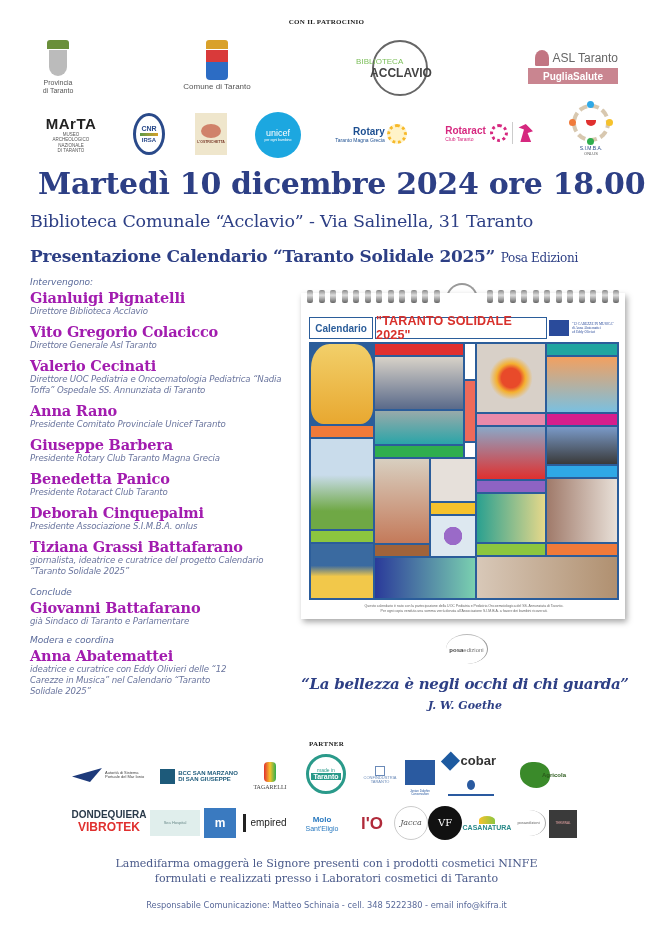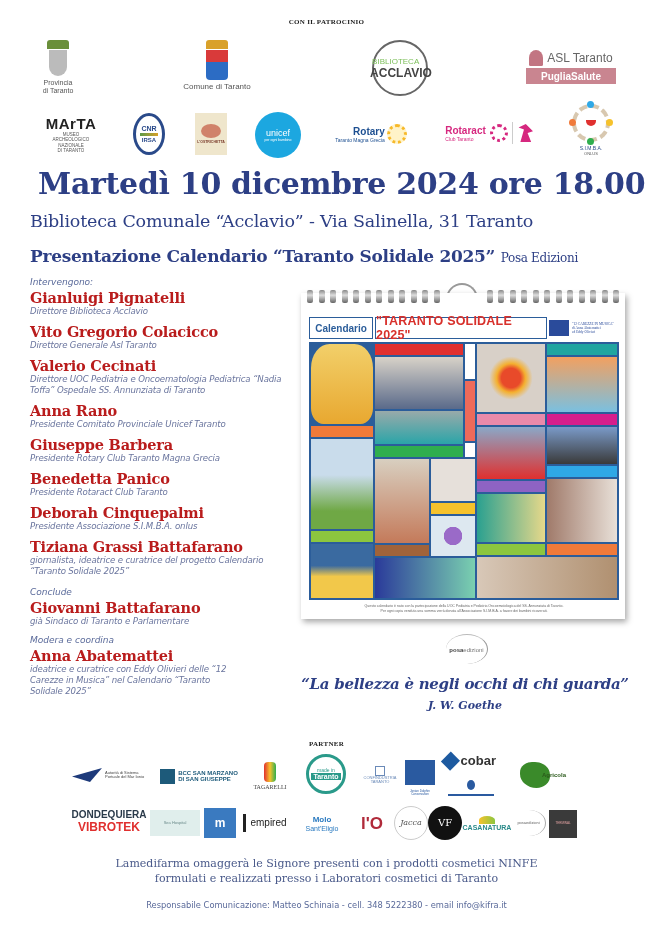--- a/index.html
+++ b/index.html
@@ -24,21 +24,21 @@
   
   .h-date { left: 30px; top: 166px; font-family: "DejaVu Serif", serif; font-weight: bold; font-size: 30px; color: #2d3f85; letter-spacing: -0.3px; white-space: nowrap; margin-left: 8px; }
   .h-venue { left: 30px; top: 211px; font-family: "DejaVu Serif", serif; font-weight: normal; font-size: 17.5px; color: #2d3f85; white-space: nowrap; letter-spacing: -0.2px; }
   .h-pres { left: 30px; top: 246px; font-family: "DejaVu Serif", serif; font-weight: bold; font-size: 17px; color: #2d3f85; white-space: nowrap; letter-spacing: -0.3px; }
   .h-pres .pub { font-weight: normal; font-size: 12px; }
 
   
   .speakers { left: 30px; top: 277px; width: 265px; }
   .section-label { font-family: "DejaVu Sans", sans-serif; font-style: italic; font-size: 9px; color: #5a6a9a; margin-bottom: 2px; }
   .sp { margin-bottom: 6px; }
-  .sp-name { font-family: "DejaVu Serif", serif; font-weight: bold; font-size: 14.5px; color: #b91c1c; line-height: 17px; white-space: nowrap; letter-spacing: -0.2px; }
+  .sp-name { font-family: "DejaVu Serif", serif; font-weight: bold; font-size: 14.5px; color: #a21caf; line-height: 17px; white-space: nowrap; letter-spacing: -0.2px; }
   .sp-role { font-family: "DejaVu Sans", sans-serif; font-style: italic; font-size: 8.6px; color: #6a759e; line-height: 11px; letter-spacing: -0.15px; }
 
   
   .calendar { left: 301px; top: 293px; width: 324px; height: 326px; background: #fff; box-shadow: 2px 3px 6px rgba(0,0,0,0.35); }
   .rings { left: 301px; top: 290px; width: 324px; height: 14px; display: flex; justify-content: space-between; padding: 0 6px; }
   .ring { width: 6px; height: 13px; border-radius: 2px; background: linear-gradient(#888, #ddd 40%, #666); }
   .ring-gap { width: 36px; }
   .hanger { left: 446px; top: 283px; width: 32px; height: 18px; border: 2px solid #999; border-bottom: none; border-radius: 16px 16px 0 0; }
 
   .cal-head { position: absolute; left: 8px; top: 24px; width: 310px; height: 22px; display: flex; gap: 0; }
@@ -81,26 +81,26 @@
 
 <div class="logo" style="left:176px;top:33px;width:82px;height:66px;">
   <div class="crown" style="background:#d9a12a;"></div>
   <div class="crest" style="width:22px;height:30px;background:linear-gradient(#d93a3a 40%,#2c6cc4 40%);border-radius:0 0 4px 4px;"></div>
   <div class="cap" style="margin-top:3px;font-size:8px;">Comune di Taranto</div>
 </div>
 
 <div class="logo" style="left:356px;top:40px;width:76px;height:56px;flex-direction:row;">
   <div style="position:absolute;left:16px;top:0;width:56px;height:56px;border:2px solid #666;border-radius:50%;"></div>
   <div style="position:relative;text-align:left;">
-    <div style="font-family:'Liberation Sans',sans-serif;font-size:8px;color:#7cbf5a;margin-left:16px;">BIBLIOTECA</div>
+    <div style="font-family:'Liberation Sans',sans-serif;font-size:8px;color:#7cbf5a;">BIBLIOTECA</div>
     <div style="font-family:'Liberation Sans',sans-serif;font-size:12px;font-weight:bold;color:#444;margin-left:14px;">ACCLAVIO</div>
   </div>
 </div>
 
-<div class="logo" style="left:524px;top:48px;width:94px;height:38px;align-items:center;">
+<div class="logo" style="left:524px;top:48px;width:94px;height:38px;align-items:flex-end;">
   <div class="asl-top">
     <div class="asl-tree"></div>
     <span>ASL Taranto</span>
   </div>
   <div class="asl-bar">PugliaSalute</div>
 </div>
 
 <div class="logo" style="left:40px;top:112px;width:62px;height:44px;align-items:center;">
   <div style="font-family:'Liberation Sans',sans-serif;font-weight:bold;font-size:15px;color:#222;letter-spacing:0.5px;">MArTA</div>
   <div class="cap" style="font-size:4.5px;text-align:left;line-height:1.15;">MUSEO</div>

